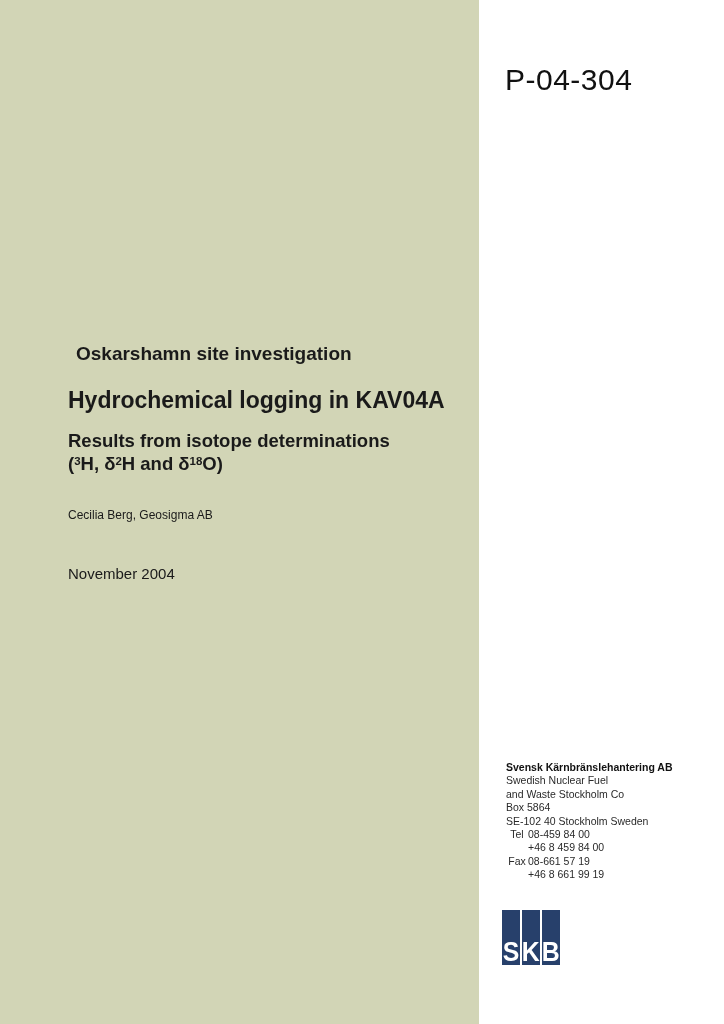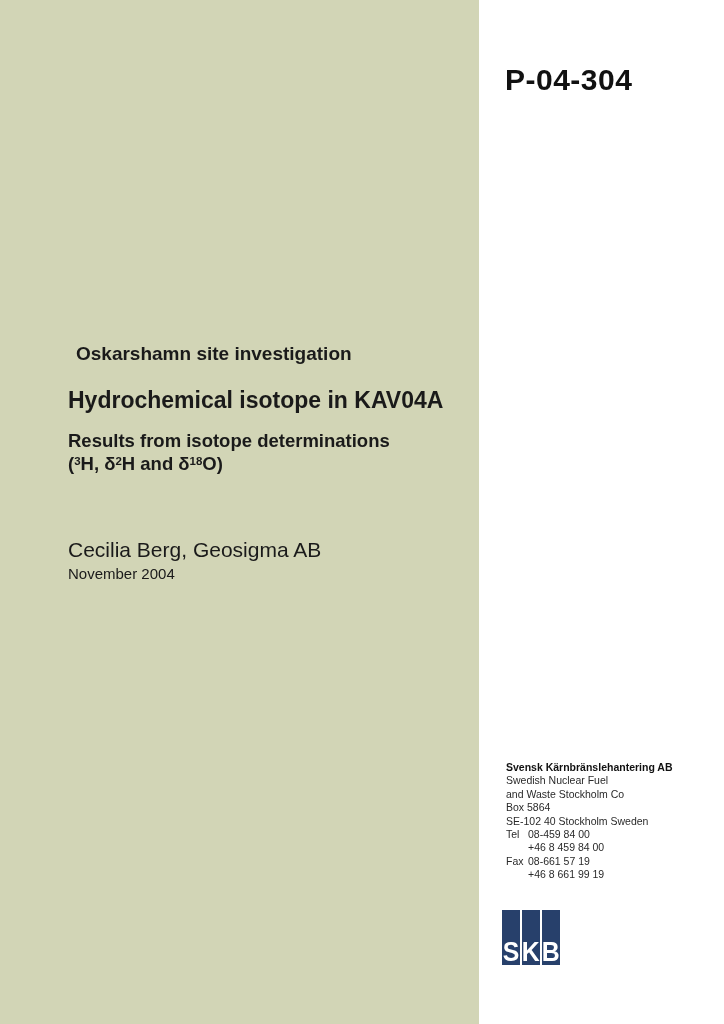--- a/index.html
+++ b/index.html
@@ -14,21 +14,21 @@
   .green-panel {
     position: absolute;
     left: 0; top: 0;
     width: 479px; height: 1024px;
     background: #d2d5b6;
   }
   .report-number {
     position: absolute;
     left: 505px; top: 63px;
     font-size: 30px;
-    font-weight: bold;
+    font-weight: normal;
     letter-spacing: 0.5px;
     color: #111111;
   }
   .title-series {
     position: absolute;
     left: 76px; top: 343px;
     font-size: 19px;
     font-weight: bold;
   }
   .title-main {
@@ -52,22 +52,22 @@
     line-height: 24px;
     text-align: right;
   }
   .title-formula sup {
     font-size: 0.62em;
     vertical-align: 0.45em;
     line-height: 0;
   }
   .author-line {
     position: absolute;
-    left: 68px; top: 538px;
-    font-size: 21px;
+    left: 68px; top: 508px;
+    font-size: 12px;
     text-align: right;
   }
   .date-line {
     position: absolute;
     left: 68px; top: 565px;
     font-size: 15px;
   }
   .publisher-block {
     position: absolute;
     left: 506px; top: 761px;
@@ -75,20 +75,21 @@
     line-height: 13.4px;
     color: #2a2a2a;
     width: 210px;
   }
   .publisher-name { font-weight: bold; color: #111111; }
   .contact-row { display: flex; }
   .contact-label {
     display: inline-block;
     width: 22px;
     flex: 0 0 22px;
+    text-align: center;
   }
   .skb-logo {
     position: absolute;
     left: 502px; top: 910px;
     display: flex;
     column-gap: 2.5px;
   }
   .logo-bar {
     width: 17.5px;
     height: 55px;
@@ -107,21 +108,21 @@
   }
 </style>
 </head>
 <body>
 
 <div class="green-panel"></div>
 
 <div class="report-number">P-04-304</div>
 
 <h1 class="title-series">Oskarshamn site investigation</h1>
-<h2 class="title-main">Hydrochemical isotope in KAV04A</h2>
+<h2 class="title-main">Hydrochemical logging in KAV04A</h2>
 <h3 class="title-sub">Results from isotope determinations</h3>
 
 <div class="title-formula"><span>(</span><sup>3</sup><span>H, δ</span><sup>2</sup><span>H and δ</span><sup>18</sup><span>O)</span></div>
 
 <div class="author-line">Cecilia Berg, Geosigma AB</div>
 <div class="date-line">November 2004</div>
 
 <div class="publisher-block">
   <div class="publisher-name">Svensk Kärnbränslehantering AB</div>
   <div>Swedish Nuclear Fuel</div>

